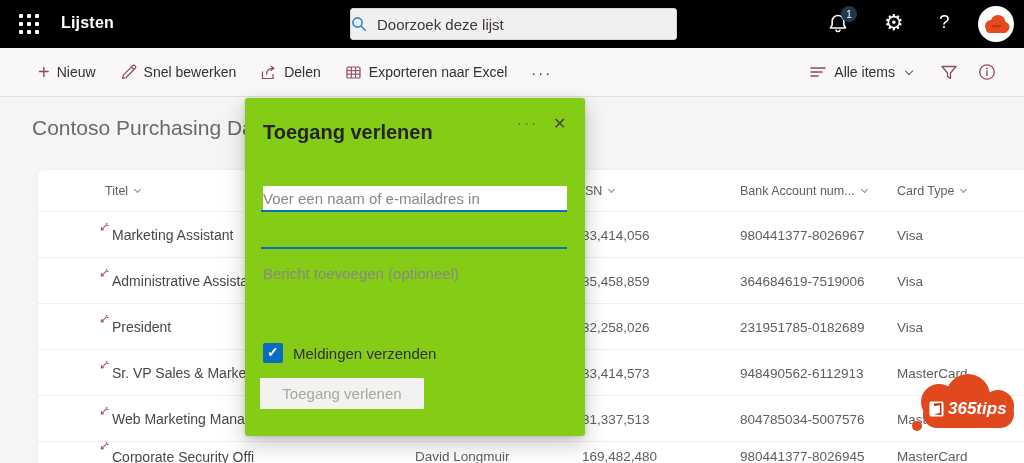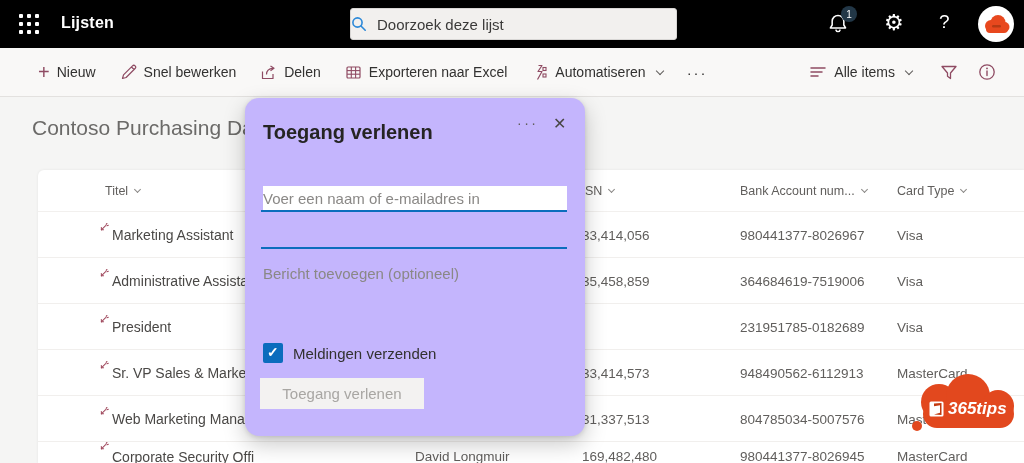--- a/index.html
+++ b/index.html
@@ -52,21 +52,21 @@
   .c-title { left:62px; font-size:14px; color:#4a4846; }
   .c-name  { left:377px; font-size:13.5px; color:#605e5c; }
   .c-sn    { left:544px; font-size:13.5px; color:#605e5c; }
   .c-bank  { left:702px; font-size:13.5px; color:#605e5c; }
   .c-card  { left:859px; font-size:13.5px; color:#605e5c; }
   .t-row.cut { height:46px; }
   .t-row.cut .cell { align-items:flex-start; padding-top:7px; }
   .sparkle { position:relative; top:-7px; left:-2px; margin-right:1px; }
 
   
-  .dialog { position:absolute; left:245px; top:98px; width:340px; height:338px; background:#c4b5fd; border-radius:14px;
+  .dialog { position:absolute; left:245px; top:98px; width:340px; height:338px; background:#84cc16; border-radius:3px;
             box-shadow:0 8px 22px rgba(0,0,0,.22), 0 1px 5px rgba(0,0,0,.12); z-index:10; }
   .dlg-title { position:absolute; left:18px; top:23px; font-size:20px; font-weight:700; color:#252423; }
   .dlg-dots { position:absolute; left:268px; top:13px; color:#605e5c; font-size:14px; letter-spacing:2.5px; cursor:pointer; padding:4px;}
   .dlg-close { position:absolute; left:304px; top:14px; color:#484644; font-size:16px; cursor:pointer; padding:2px 4px;}
   .dlg-input { position:absolute; left:18px; top:88px; width:304px; height:24px; border:none; outline:none;
                font-size:15px; color:#323130; font-family:"Liberation Sans", sans-serif;}
   .dlg-input::placeholder { color:#8a8886; opacity:1; }
   .u-line { position:absolute; left:16px; width:306px; height:2px; background:#0c6dbd; }
   .u1 { top:112px; } .u2 { top:149px; }
   .perm { position:absolute; left:18px; top:122px; width:304px; height:27px; display:flex; align-items:center; gap:11px;
@@ -159,29 +159,20 @@
       <div class="cmd-item">
         <svg width="17" height="17" viewBox="0 0 17 17">
           <rect x="2" y="3" width="13" height="11" rx="1" fill="none" stroke="#8f4b63" stroke-width="1.2"></rect>
           <line x1="2" y1="6.6" x2="15" y2="6.6" stroke="#8f4b63" stroke-width="1.1"></line>
           <line x1="2" y1="10.2" x2="15" y2="10.2" stroke="#8f4b63" stroke-width="1.1"></line>
           <line x1="6.3" y1="3" x2="6.3" y2="14" stroke="#8f4b63" stroke-width="1.1"></line>
           <line x1="10.6" y1="3" x2="10.6" y2="14" stroke="#8f4b63" stroke-width="1.1"></line>
         </svg>
         <span>Exporteren naar Excel</span>
       </div>
-      <div class="cmd-item">
-        <svg width="17" height="17" viewBox="0 0 17 17">
-          <path d="M7.5 1.5 h3.5 l-4 6 h4 l-4.5 8" fill="none" stroke="#8f4b63" stroke-width="1.2" stroke-linejoin="round"></path>
-          <rect x="12" y="3.5" width="3" height="3" fill="none" stroke="#8f4b63" stroke-width="1.1"></rect>
-          <rect x="12" y="10" width="3" height="3" fill="none" stroke="#8f4b63" stroke-width="1.1"></rect>
-        </svg>
-        <span>Automatiseren</span>
-        <span class="chev"></span>
-      </div>
       <div class="dots">···</div>
     </div>
 
     <div class="cmd-right">
       <div class="cmd-item">
         <svg width="17" height="14" viewBox="0 0 17 14">
           <line x1="1" y1="3" x2="15" y2="3" stroke="#8f4b63" stroke-width="1.5" stroke-linecap="round"></line>
           <line x1="1" y1="7" x2="12" y2="7" stroke="#8f4b63" stroke-width="1.5" stroke-linecap="round"></line>
           <line x1="1" y1="11" x2="8" y2="11" stroke="#8f4b63" stroke-width="1.5" stroke-linecap="round"></line>
         </svg>
@@ -268,20 +259,21 @@
               <path d="M9 3 L4 8"></path>
               <path d="M4 8 L4 5.4"></path>
               <path d="M4 8 L6.6 8"></path>
               <path d="M10.5 3.2 L12.2 2.6"></path>
               <path d="M9.6 1.6 L10.6 0.4"></path>
             </g>
           </svg>
           <span>President</span>
         </div>
       <div class="cell c-name"></div>
+      <div class="cell c-sn">32,258,026</div>
       <div class="cell c-bank">231951785-0182689</div>
       <div class="cell c-card">Visa</div>
     </div>
     <div class="t-row">
       <div class="cell c-title">
           <svg class="sparkle" width="11" height="11" viewBox="0 0 13 13">
             <g stroke="#a04a5e" stroke-width="1.2" fill="none" stroke-linecap="round">
               <path d="M9 3 L4 8"></path>
               <path d="M4 8 L4 5.4"></path>
               <path d="M4 8 L6.6 8"></path>

